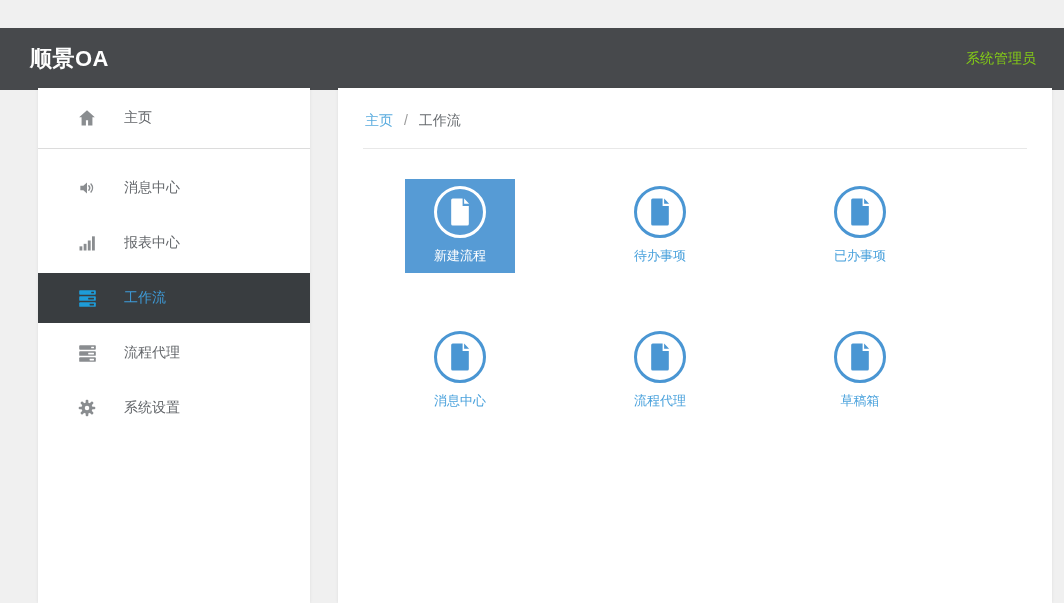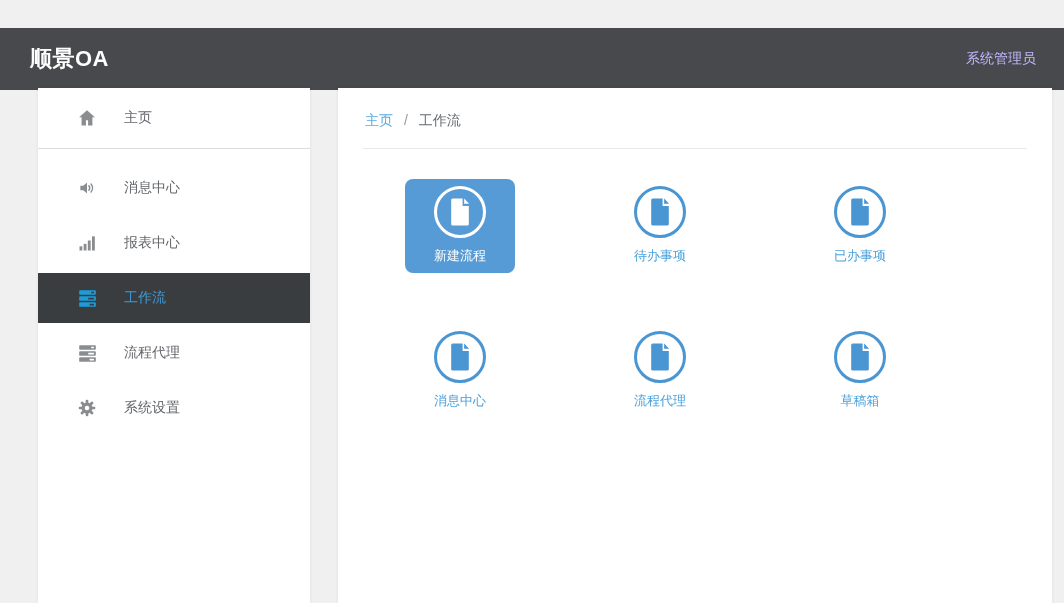--- a/index.html
+++ b/index.html
@@ -12,21 +12,21 @@
   }
   
   .header {
     position:absolute; left:0; top:0; width:1064px; height:62px;
     background:#47494c;
     display:flex; align-items:center; justify-content:space-between;
     padding:0 28px 0 30px;
     margin-top:28px;
   }
   .header .title { color:#ffffff; font-size:22px; font-weight:bold; letter-spacing:0.5px; }
-  .header .user  { color:#c4b5fd; font-size:14px; cursor:pointer; }
+  .header .user  { color:#84cc16; font-size:14px; cursor:pointer; }
 
   
   .sidebar {
     position:absolute; left:38px; top:88px; width:272px; height:515px;
     background:#ffffff;
     box-shadow:0 0 3px rgba(0,0,0,0.08);
   }
   .side-item {
     display:flex; align-items:center;
     height:50px; padding-left:38px; cursor:pointer;
@@ -60,21 +60,21 @@
     border-bottom:1px solid #e8e8e8;
     font-size:14px;
   }
   .breadcrumb .bc-link { color:#58abde; text-decoration:none; cursor:pointer; }
   .breadcrumb .bc-sep  { color:#9a9a9a; margin:0 7px; }
   .breadcrumb .bc-cur  { color:#666a6e; }
 
   .grid { margin:30px 0 0 42px; display:flex; flex-wrap:wrap; width:620px; }
   .tile {
     width:110px; height:94px; margin:0 90px 51px 0;
-    border-radius:8px; cursor:pointer;
+    border-radius:0; cursor:pointer;
     display:flex; flex-direction:column; align-items:center;
     padding-top:7px;
   }
   .tile .circle {
     width:52px; height:52px; border-radius:50%;
     border:3px solid #4a96d3;
     display:flex; align-items:center; justify-content:center;
     background:transparent;
   }
   .tile .doc { fill:#4a96d3; }

